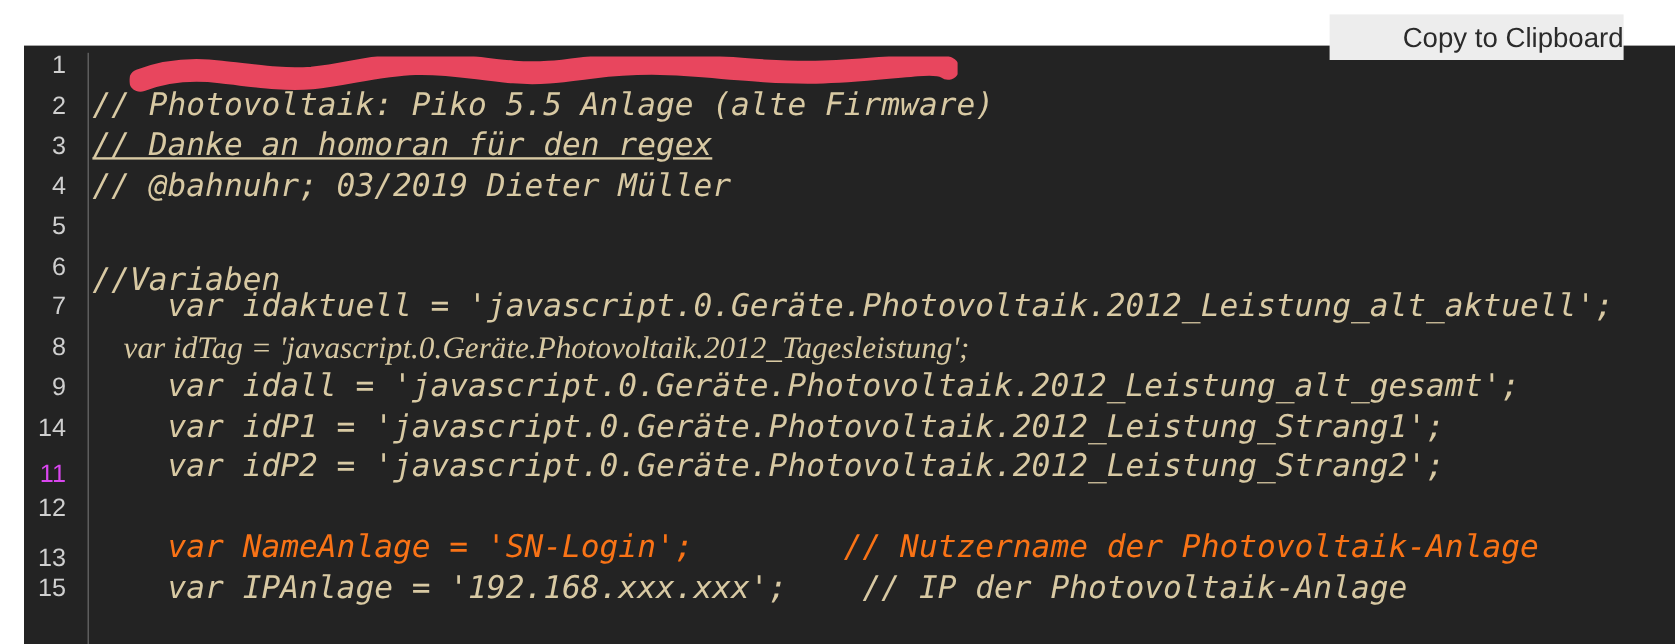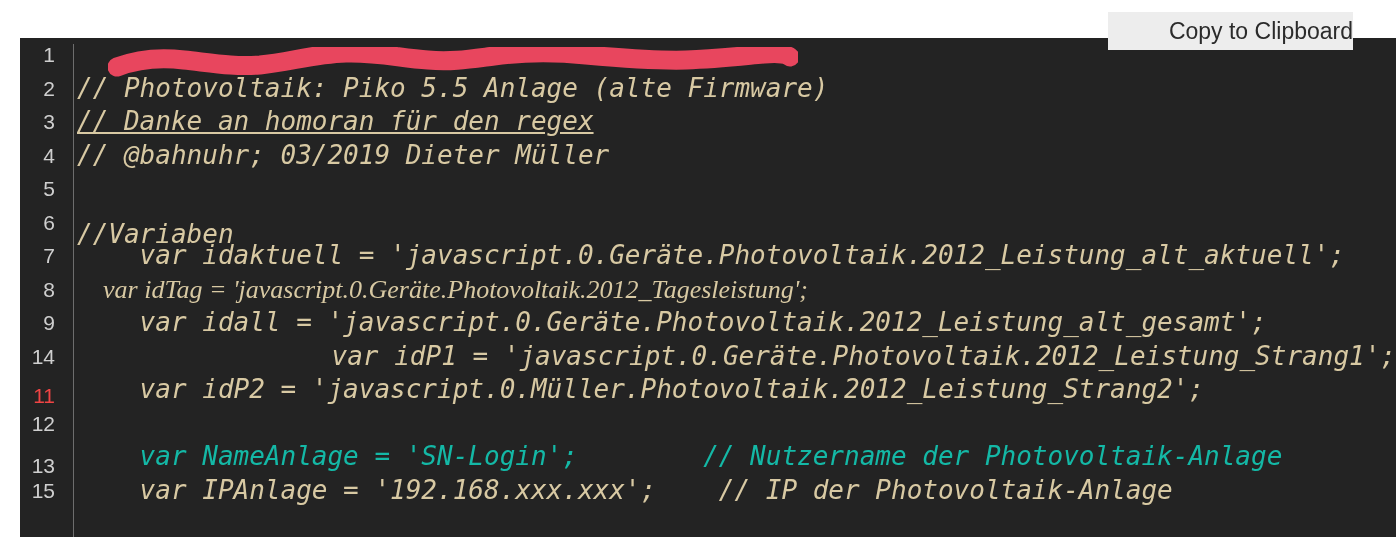--- a/index.html
+++ b/index.html
@@ -132,24 +132,24 @@
       <div id="code-rows">
           <div class="code-row"><div class="lineno" style="color: rgb(207, 207, 207);">1</div><div class="linecode" style="color: rgb(216, 201, 163);"></div></div>
           <div class="code-row"><div class="lineno" style="color: rgb(207, 207, 207);">2</div><div class="linecode" style="color: rgb(216, 201, 163);">// Photovoltaik: Piko 5.5 Anlage (alte Firmware)</div></div>
           <div class="code-row"><div class="lineno" style="color: rgb(207, 207, 207);">3</div><div class="linecode" style="color: rgb(216, 201, 163); text-decoration: underline;">// Danke an homoran für den regex</div></div>
           <div class="code-row"><div class="lineno" style="color: rgb(207, 207, 207);">4</div><div class="linecode" style="color: rgb(216, 201, 163);">// @bahnuhr; 03/2019 Dieter Müller</div></div>
           <div class="code-row"><div class="lineno" style="color: rgb(207, 207, 207);">5</div><div class="linecode" style="color: rgb(216, 201, 163);"></div></div>
           <div class="code-row"><div class="lineno" style="color: rgb(207, 207, 207);">6</div><div class="linecode" style="color: rgb(216, 201, 163); margin-top: 24px;">//Variaben</div></div>
           <div class="code-row"><div class="lineno" style="color: rgb(207, 207, 207);">7</div><div class="linecode" style="color: rgb(216, 201, 163);">    var idaktuell = 'javascript.0.Geräte.Photovoltaik.2012_Leistung_alt_aktuell';</div></div>
           <div class="code-row"><div class="lineno" style="color: rgb(207, 207, 207);">8</div><div class="linecode" style="color: rgb(216, 201, 163); font-family: Liberation Serif, serif;">    var idTag = 'javascript.0.Geräte.Photovoltaik.2012_Tagesleistung';</div></div>
           <div class="code-row"><div class="lineno" style="color: rgb(207, 207, 207);">9</div><div class="linecode" style="color: rgb(216, 201, 163);">    var idall = 'javascript.0.Geräte.Photovoltaik.2012_Leistung_alt_gesamt';</div></div>
-          <div class="code-row"><div class="lineno" style="color: rgb(207, 207, 207);">14</div><div class="linecode" style="color: rgb(216, 201, 163); text-align: right;">    var idP1 = 'javascript.0.Geräte.Photovoltaik.2012_Leistung_Strang1';</div></div>
-          <div class="code-row"><div class="lineno" style="color: #ef4444; margin-top: 12px;">11</div><div class="linecode" style="color: rgb(216, 201, 163);">    var idP2 = 'javascript.0.Müller.Photovoltaik.2012_Leistung_Strang2';</div></div>
+          <div class="code-row"><div class="lineno" style="color: rgb(207, 207, 207);">14</div><div class="linecode" style="color: rgb(216, 201, 163);">    var idP1 = 'javascript.0.Geräte.Photovoltaik.2012_Leistung_Strang1';</div></div>
+          <div class="code-row"><div class="lineno" style="color: #d946ef; margin-top: 12px;">11</div><div class="linecode" style="color: rgb(216, 201, 163);">    var idP2 = 'javascript.0.Geräte.Photovoltaik.2012_Leistung_Strang2';</div></div>
           <div class="code-row"><div class="lineno" style="color: rgb(207, 207, 207);">12</div><div class="linecode" style="color: rgb(216, 201, 163);"></div></div>
-          <div class="code-row"><div class="lineno" style="color: rgb(207, 207, 207); margin-top: 17px;">13</div><div class="linecode" style="color: #14b8a6;">    var NameAnlage = 'SN-Login';        // Nutzername der Photovoltaik-Anlage</div></div>
+          <div class="code-row"><div class="lineno" style="color: rgb(207, 207, 207); margin-top: 17px;">13</div><div class="linecode" style="color: #f97316;">    var NameAnlage = 'SN-Login';        // Nutzername der Photovoltaik-Anlage</div></div>
           <div class="code-row"><div class="lineno" style="color: rgb(207, 207, 207);">15</div><div class="linecode" style="color: rgb(216, 201, 163);">    var IPAnlage = '192.168.xxx.xxx';    // IP der Photovoltaik-Anlage</div></div>
         </div>
 
       <div id="redaction">
         <svg viewBox="0 0 690 30" preserveAspectRatio="none" xmlns="http://www.w3.org/2000/svg">
           <path id="redaction-path" d="M 9 20
                    C 30 12, 52 10, 76 13
                    C 104 16, 126 20, 152 18
                    C 182 15, 206 7, 238 6
                    C 268 5, 292 11, 320 13

